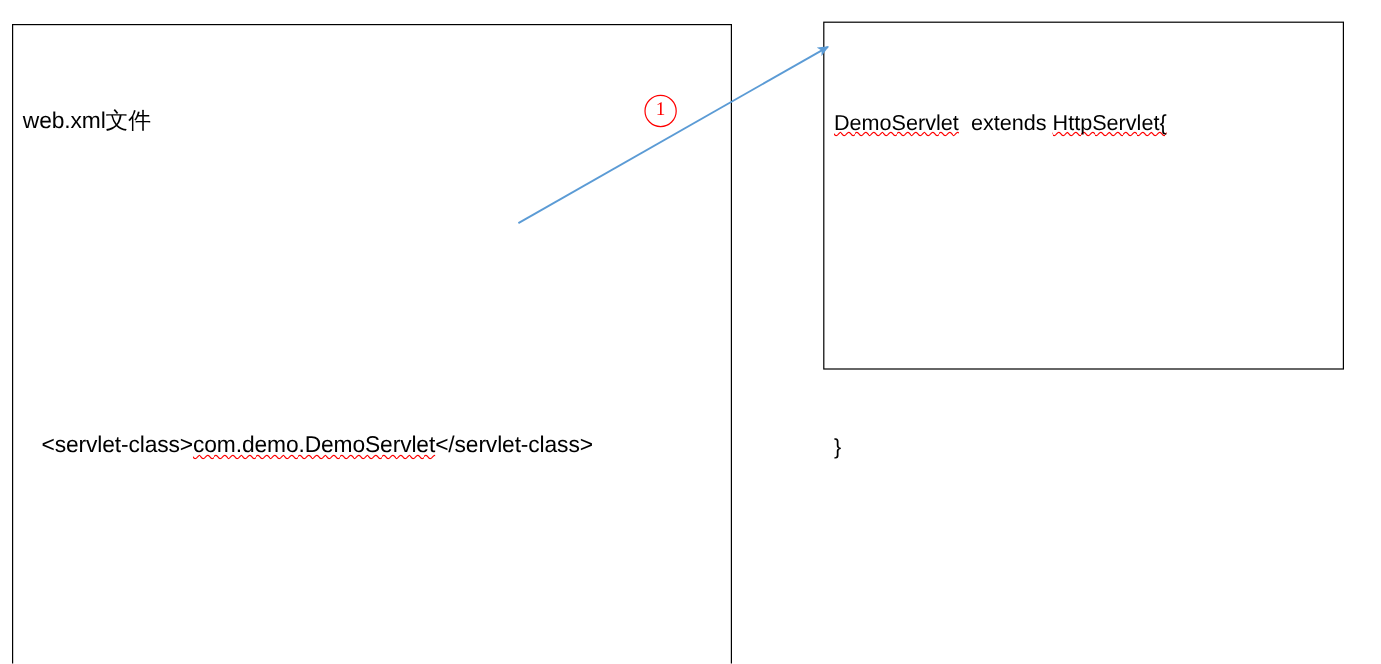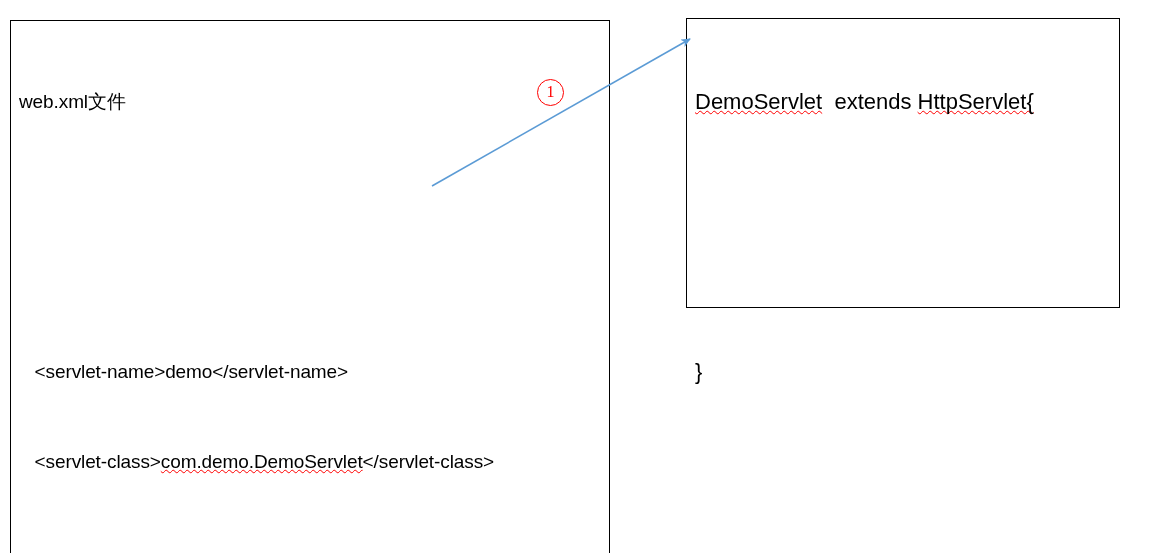--- a/index.html
+++ b/index.html
@@ -68,21 +68,21 @@
     text-decoration-skip-ink: none;
     text-underline-offset: 1px;
     text-decoration-thickness: 1px;
   }
 
   
   #right-code {
     position: absolute;
     left: 8px;
     top: 8px;
-    font-size: 22px;
+    font-size: 18px;
     line-height: 30px;
     white-space: pre;
   }
 
   
   #annotation-layer {
     position: absolute;
     left: 0; top: 0;
     width: 1151px;
     height: 553px;
@@ -109,21 +109,20 @@
 </head>
 <body>
 
 <div class="canvas">
 
   <div class="box" id="left-box">
     <div class="code-block">
       <div class="code-line">web.xml文件</div>
       <div class="code-line blank"></div>
       <div class="code-line blank"></div>
-      <div class="code-line">   &lt;servlet-name&gt;demo&lt;/servlet-name&gt;</div>
       <div class="code-line"><span>   &lt;servlet-class&gt;</span><span class="sp">com.demo.DemoServlet</span><span>&lt;/servlet-class&gt;</span></div>
       
       
       
       
       
       
     </div>
   </div>
 

